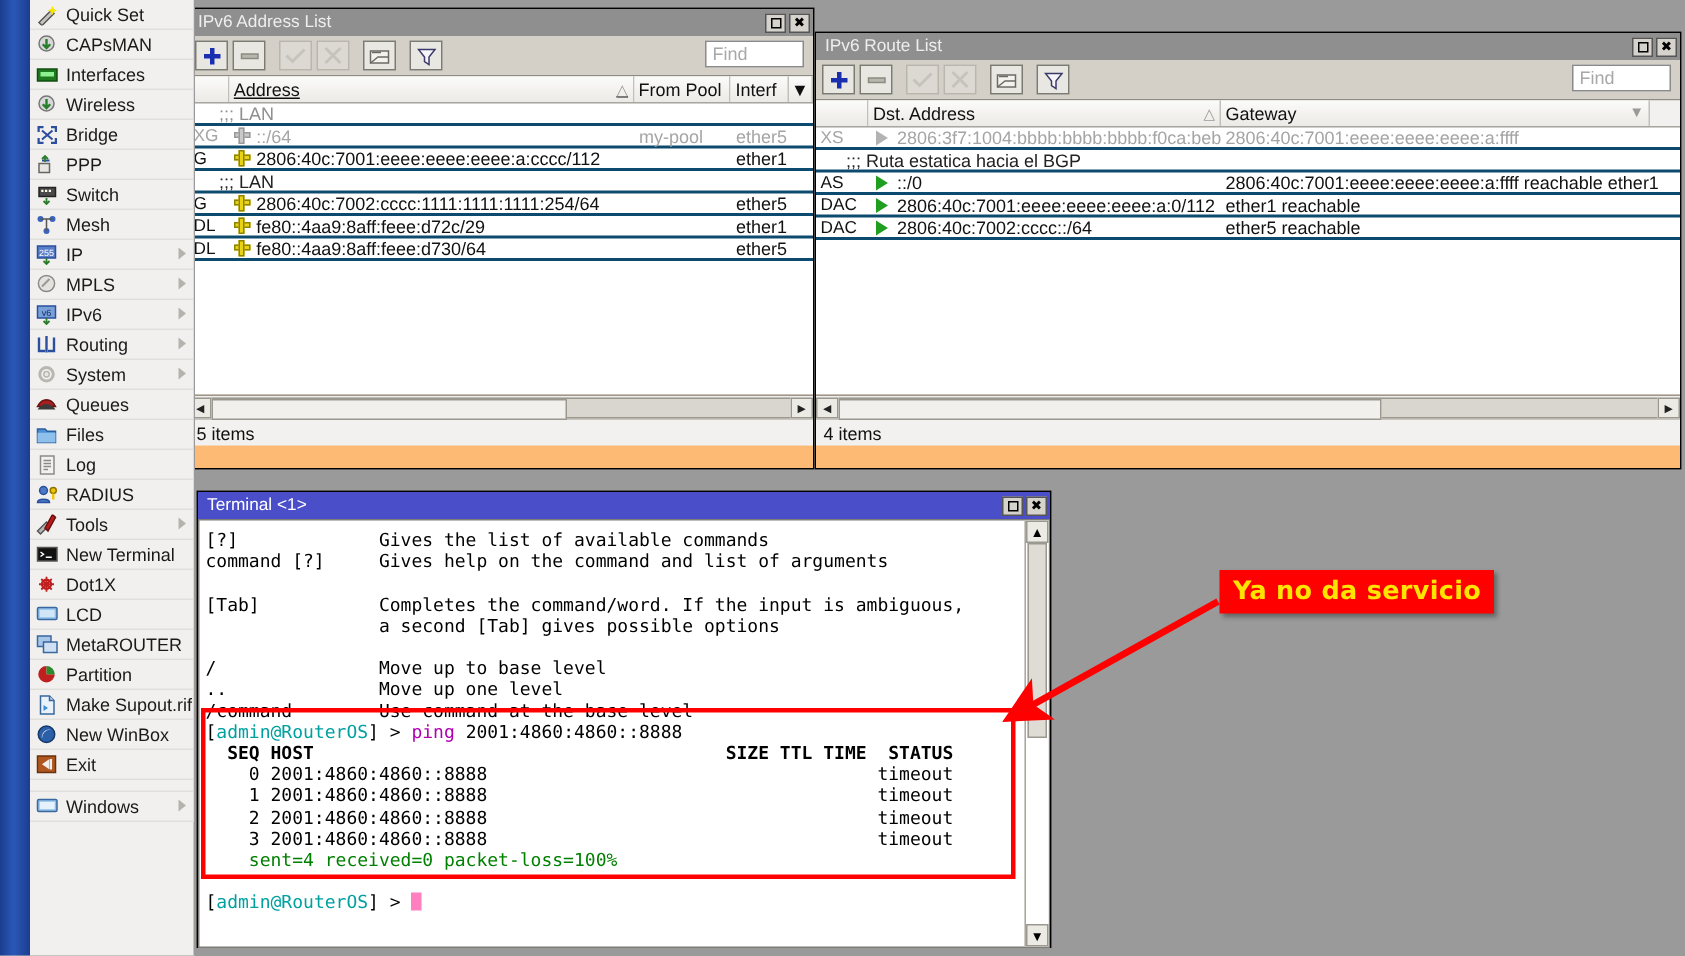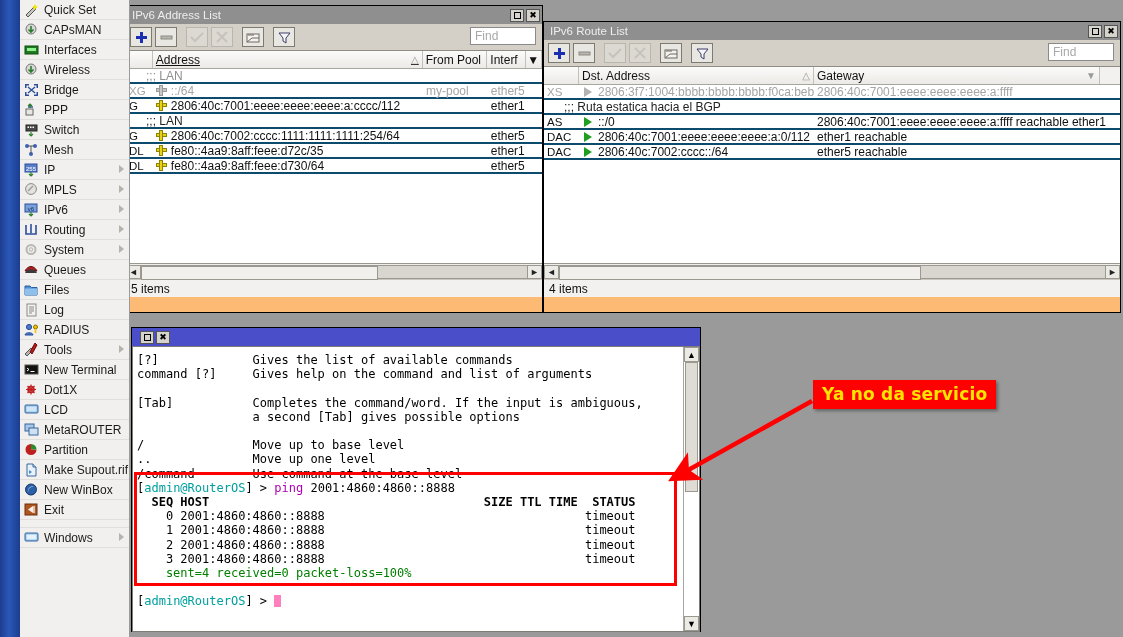--- a/index.html
+++ b/index.html
@@ -564,21 +564,21 @@
             <div class="cell" style="width: 68px;"></div>
             <div class="cell" style="width: 57px;">ether5</div>
           </div>
           <div class="trow rowsep">
             <div class="cell flags">DL</div>
             <div class="cell addr" style="width: 285px;">
               <span class="pinicon">
                 <span class="cross-h"></span>
                 <span class="cross-v"></span>
               </span>
-              <span>fe80::4aa9:8aff:feee:d72c/35</span>
+              <span>fe80::4aa9:8aff:feee:d72c/29</span>
             </div>
             <div class="cell" style="width: 68px;"></div>
             <div class="cell" style="width: 57px;">ether1</div>
           </div>
           <div class="trow rowsep">
             <div class="cell flags">DL</div>
             <div class="cell addr" style="width: 285px;">
               <span class="pinicon">
                 <span class="cross-h"></span>
                 <span class="cross-v"></span>
@@ -705,20 +705,21 @@
       <div class="hs-arrow">►</div>
     </div>
     <div class="statusbar">
       <span>4 items</span>
     </div>
   </div>
 </div>
 
 <div class="win" id="terminal">
   <div class="win-title active">
+    <span class="t-text">Terminal &lt;1&gt;</span>
     <span class="tbtn">
         <span class="boxglyph"></span>
       </span>
     <span class="tbtn">✖</span>
   </div>
   <div id="term-outer">
     <div id="term-text"><div class="t-line"><span class="clr-black">[?]             Gives the list of available commands</span></div><div class="t-line"><span class="clr-black">command [?]     Gives help on the command and list of arguments</span></div><div class="t-line">&nbsp;</div><div class="t-line"><span class="clr-black">[Tab]           Completes the command/word. If the input is ambiguous,</span></div><div class="t-line"><span class="clr-black">                a second [Tab] gives possible options</span></div><div class="t-line">&nbsp;</div><div class="t-line"><span class="clr-black">/               Move up to base level</span></div><div class="t-line"><span class="clr-black">..              Move up one level</span></div><div class="t-line"><span class="clr-black">/command        Use command at the base level</span></div><div class="t-line"><span class="clr-black">[</span><span class="clr-cyan">admin@RouterOS</span><span class="clr-black">] &gt; </span><span class="clr-magenta">ping</span><span class="clr-black"> 2001:4860:4860::8888</span></div><div class="t-line t-bold"><span class="clr-black">  SEQ HOST                                      SIZE TTL TIME  STATUS</span></div><div class="t-line"><span class="clr-black">    0 2001:4860:4860::8888                                    timeout</span></div><div class="t-line"><span class="clr-black">    1 2001:4860:4860::8888                                    timeout</span></div><div class="t-line"><span class="clr-black">    2 2001:4860:4860::8888                                    timeout</span></div><div class="t-line"><span class="clr-black">    3 2001:4860:4860::8888                                    timeout</span></div><div class="t-line"><span class="clr-green">    sent=4 received=0 packet-loss=100%</span></div><div class="t-line">&nbsp;</div><div class="t-line"><span class="clr-black">[</span><span class="clr-cyan">admin@RouterOS</span><span class="clr-black">] &gt; </span><span class="clr-black"></span><span class="caret"></span></div></div>
     <div id="term-scroll">
       <div class="vs-arrow">▲</div>
       <div class="vs-track">

